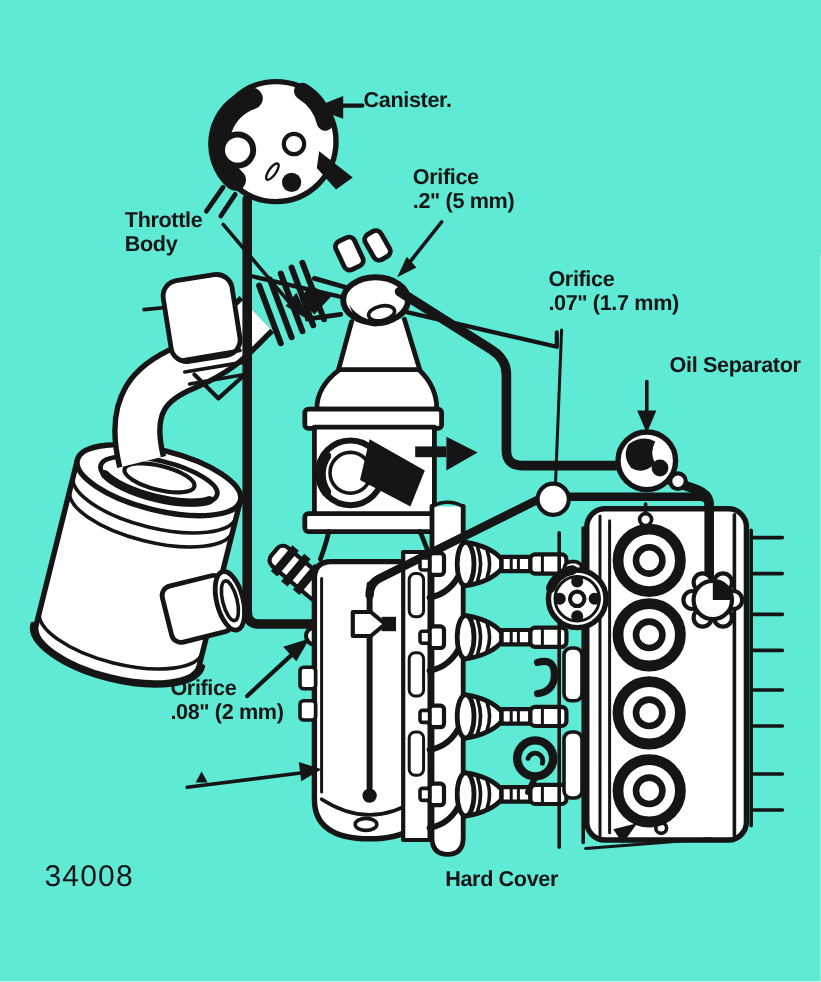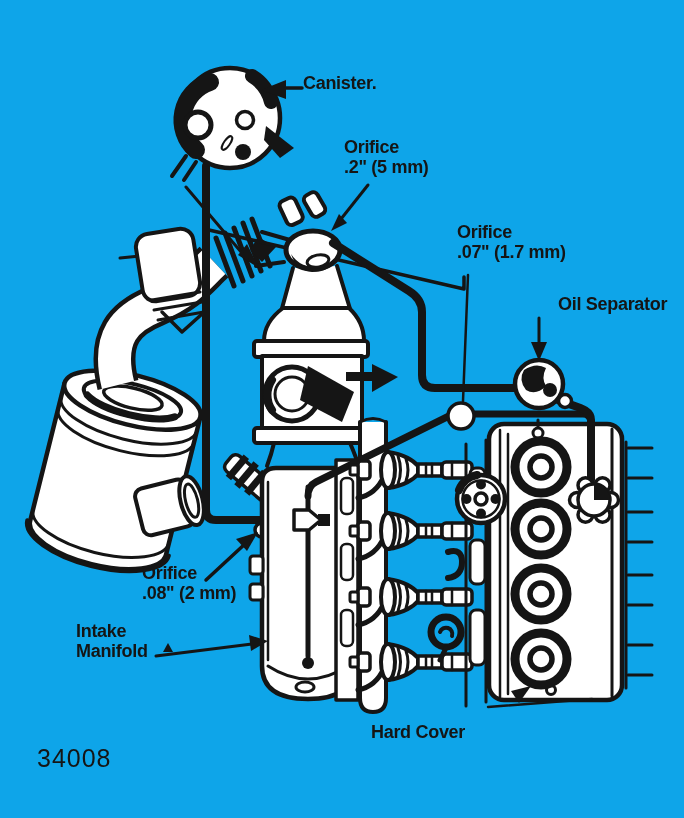--- a/index.html
+++ b/index.html
@@ -1,16 +1,16 @@
 <!DOCTYPE html>
 <html><head>
 <meta charset="utf-8">
 <style>
   html,body{margin:0;padding:0;background:#fff;}
-  .stage{position:relative;width:684px;height:818px;background:#0ea5e9;overflow:hidden;
+  .stage{position:relative;width:684px;height:818px;background:#5eead4;overflow:hidden;
          font-family:"Liberation Sans",sans-serif;}
   .stage svg{position:absolute;left:0;top:0;}
   .lbl{position:absolute;font-weight:bold;font-size:18px;line-height:20px;
        color:#151515;white-space:nowrap;letter-spacing:-0.3px;}
   .lbl span{display:block;}
   .fig{position:absolute;font-weight:400;font-size:25px;color:#151515;letter-spacing:1px;}
 </style>
 </head>
 <body>
 
@@ -234,40 +234,40 @@
     <path d="M156,656 L252,644"></path>
     <polygon points="268,641 249,635 251,651" fill="#151515" stroke="none"></polygon>
     <polygon points="163,652 173,652 168,643" fill="#151515" stroke="none"></polygon>
     <path d="M488,707 L592,699" stroke-width="2.5"></path>
     <polygon points="531,686 511,691 519,703" fill="#151515" stroke="none"></polygon>
   </g>
 </svg>
 
 <div class="lbl" style="left:303px;top:73px;">Canister.</div>
 
+<div class="lbl" style="left:104px;top:173px;">
+  <span>Throttle</span>
+  <span>Body</span>
+</div>
 
 <div class="lbl" style="left:344px;top:137px;">
   <span>Orifice</span>
   <span>.2" (5 mm)</span>
 </div>
 
 <div class="lbl" style="left:457px;top:222px;">
   <span>Orifice</span>
   <span>.07" (1.7 mm)</span>
 </div>
 
 <div class="lbl" style="left:558px;top:294px;">Oil Separator</div>
 
 <div class="lbl" style="left:142px;top:563px;">
   <span>Orifice</span>
   <span>.08" (2 mm)</span>
 </div>
 
-<div class="lbl" style="left:76px;top:621px;">
-  <span>Intake</span>
-  <span>Manifold</span>
-</div>
 
 <div class="lbl" style="left:371px;top:698px;margin-top:24px;">Hard Cover</div>
 
-<div class="fig" style="left:37px;top:716px;margin-top:28px;">34008</div>
+<div class="fig" style="left:37px;top:716px;">34008</div>
 
 </div>
 
 </body></html>

